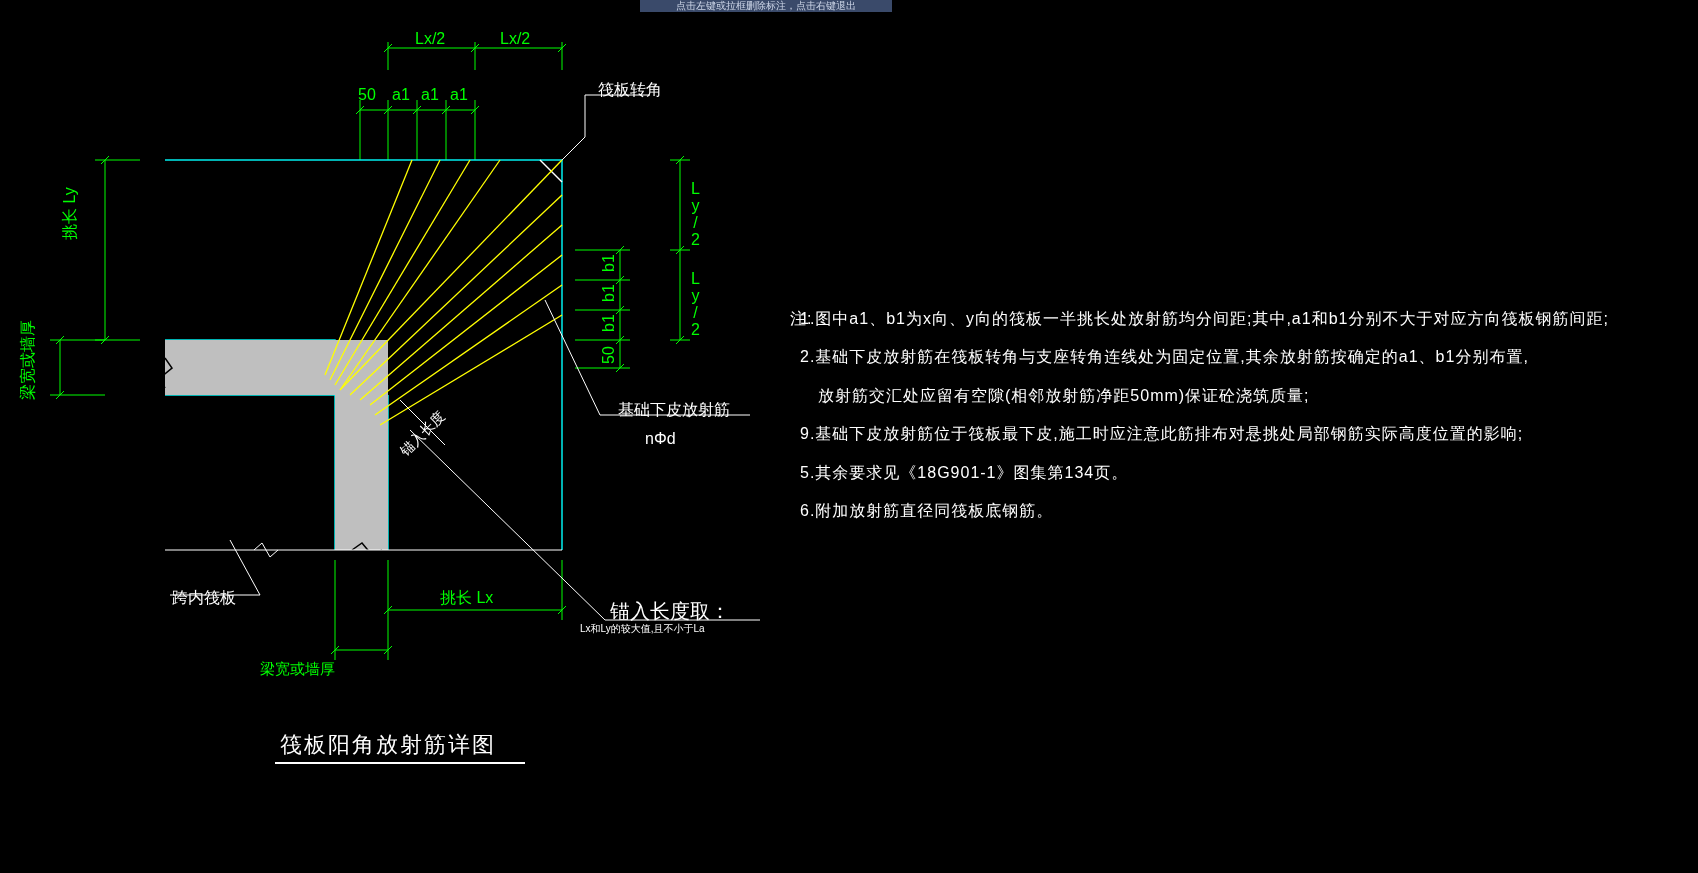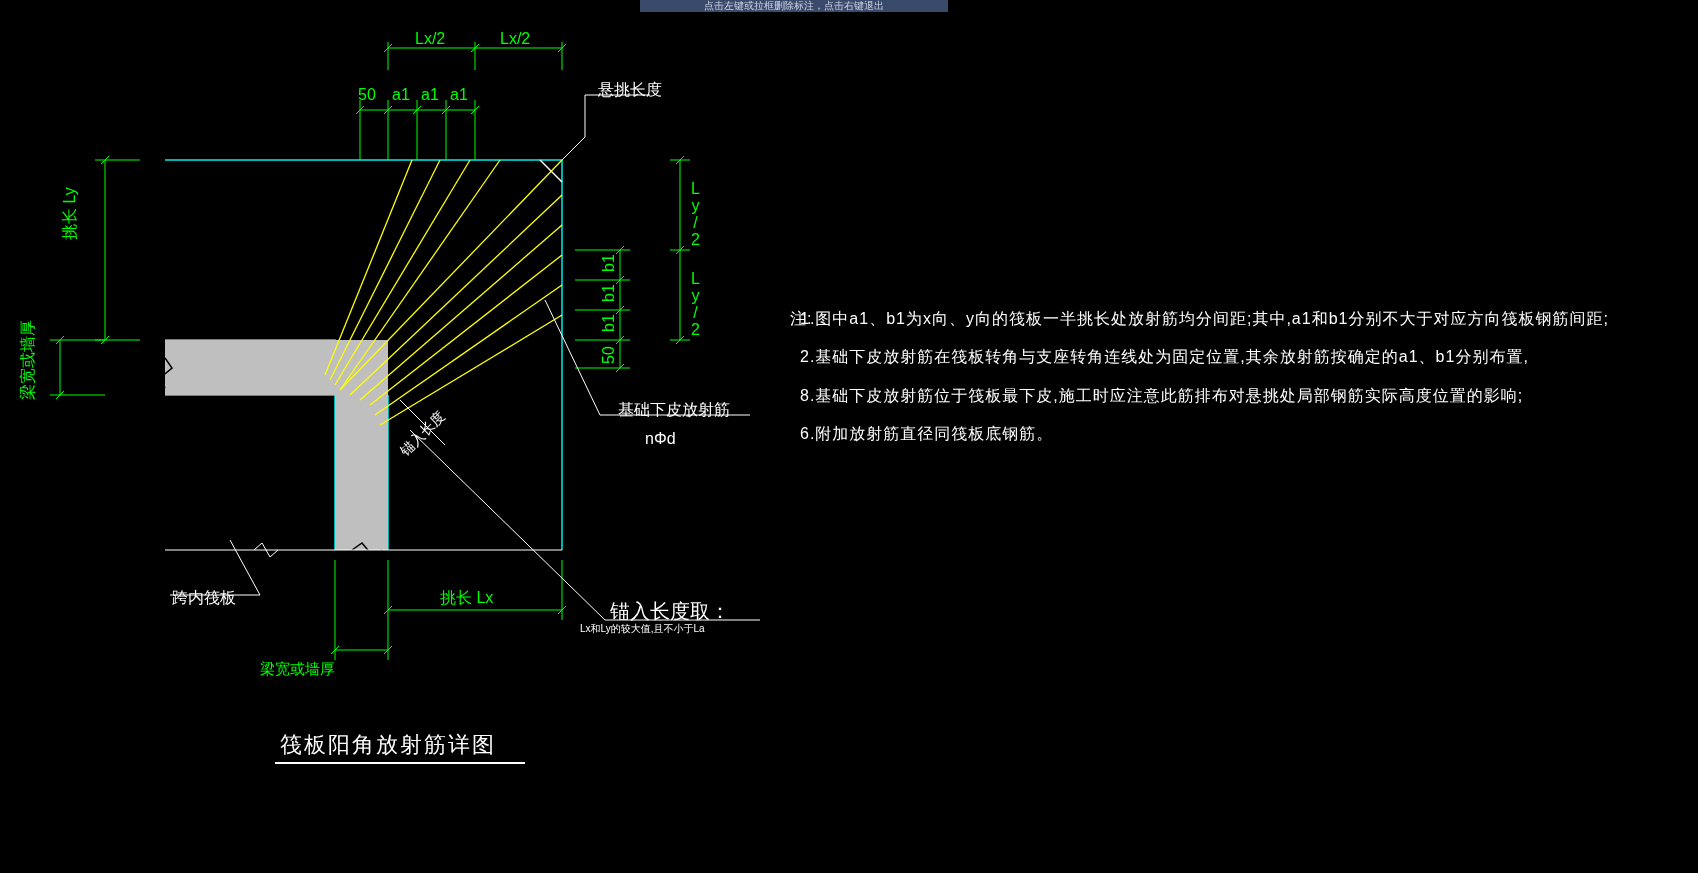--- a/index.html
+++ b/index.html
@@ -8,21 +8,21 @@
     width: 1698px;
     height: 873px;
     position: relative;
     font-family: "SimSun", "Microsoft YaHei", sans-serif;
     color: #fff;
     overflow: hidden;
   }
   .status-bar {
     position: absolute;
     top: 0; left: 640px;
-    width: 308px; height: 12px;
+    width: 252px; height: 12px;
     background: #3a4a6a;
     color: #cdd6e8;
     font-size: 10px;
     text-align: center;
     line-height: 12px;
     overflow: hidden;
   }
   svg { position: absolute; top: 0; left: 0; }
   .label { position: absolute; color: #fff; font-size: 16px; white-space: nowrap; }
   .label-green { color: #00ff00; }
@@ -201,38 +201,44 @@
 <div class="label label-green" style="left:600px; top:254px; transform:rotate(-90deg);">b1</div>
 <div class="label label-green" style="left:600px; top:284px; transform:rotate(-90deg);">b1</div>
 <div class="label label-green" style="left:600px; top:314px; transform:rotate(-90deg);">b1</div>
 <div class="label label-green" style="left:600px; top:346px; transform:rotate(-90deg);">50</div>
 
 <div class="label label-green" style="left:60px; top:240px; transform:rotate(-90deg); transform-origin:left top;">挑长 Ly</div>
 <div class="label label-green" style="left:18px; top:400px; transform:rotate(-90deg); transform-origin:left top;">梁宽或墙厚</div>
 <div class="label label-green" style="left:440px; top:588px;">挑长 Lx</div>
 <div class="label label-green" style="left:260px; top:660px; font-size:15px;">梁宽或墙厚</div>
 
-<div class="label" style="left:598px; top:80px;">悬挑长度</div>
+<div class="label" style="left:598px; top:80px;">筏板转角</div>
 <div class="label" style="left:610px; top:400px;margin-left:8px;">基础下皮放射筋</div>
 <div class="label" style="left:645px; top:430px;">nΦd</div>
 <div class="label" style="left:395px; top:425px; transform:rotate(-45deg); font-size:14px;">锚入长度</div>
 <div class="label" style="left:172px; top:588px;">跨内筏板</div>
 <div class="label" style="left:610px; top:598px; font-size:20px;">锚入长度取：</div>
 <div class="label" style="left:580px; top:622px; font-size:10px;">Lx和Ly的较大值,且不小于La</div>
 
 <div class="title-area">筏板阳角放射筋详图</div>
 <div class="title-underline"></div>
 
 <div class="notes">
   <span style="position:absolute; left:-10px;">注:</span>
   <div class="note-line">
       <span>1.图中a1、b1为x向、y向的筏板一半挑长处放射筋均分间距;其中,a1和b1分别不大于对应方向筏板钢筋间距;</span>
     </div>
   <div class="note-line">
       <span>2.基础下皮放射筋在筏板转角与支座转角连线处为固定位置,其余放射筋按确定的a1、b1分别布置,</span>
     </div>
-  <div class="note-line">
-      <span>8.基础下皮放射筋位于筏板最下皮,施工时应注意此筋排布对悬挑处局部钢筋实际高度位置的影响;</span>
+  <div class="note-line" style="padding-left:18px;">
+      <span>  放射筋交汇处应留有空隙(相邻放射筋净距50mm)保证砼浇筑质量;</span>
+    </div>
+  <div class="note-line">
+      <span>9.基础下皮放射筋位于筏板最下皮,施工时应注意此筋排布对悬挑处局部钢筋实际高度位置的影响;</span>
+    </div>
+  <div class="note-line">
+      <span>5.其余要求见《18G901-1》图集第134页。</span>
     </div>
   <div class="note-line">
       <span>6.附加放射筋直径同筏板底钢筋。</span>
     </div>
 </div>
 
 </body></html>

